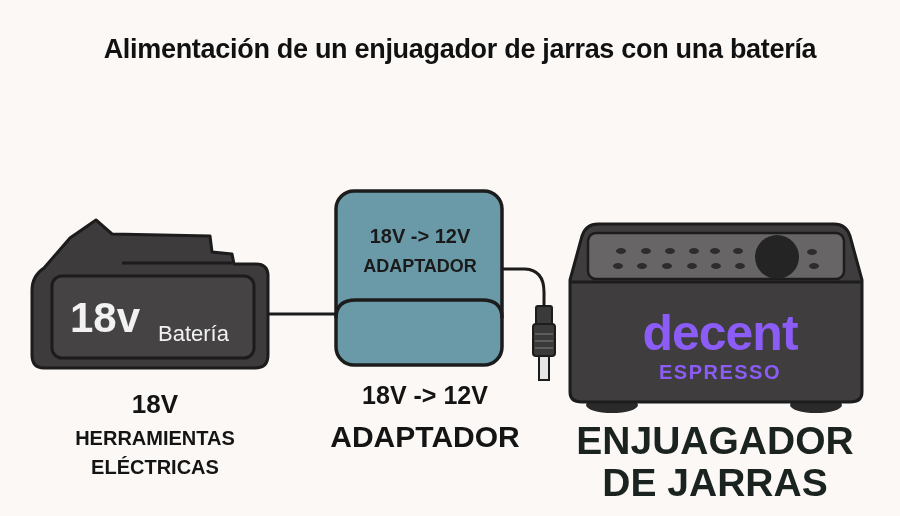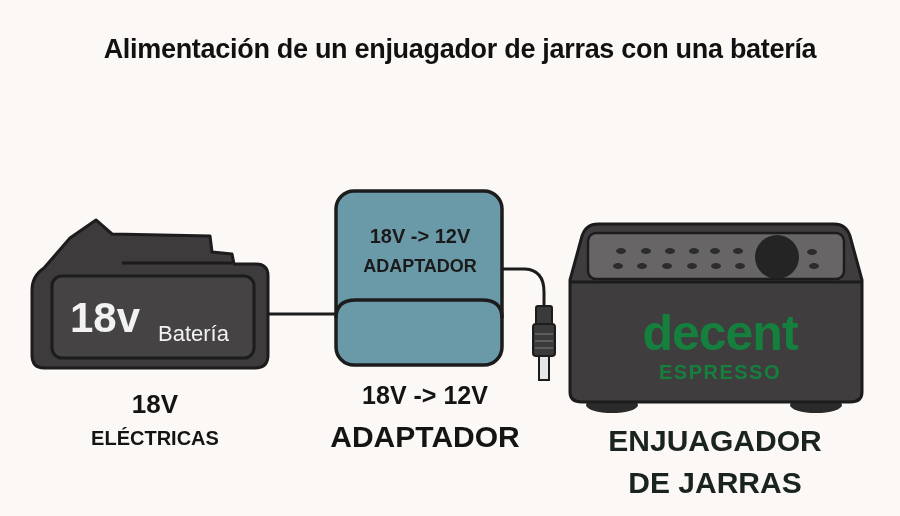--- a/index.html
+++ b/index.html
@@ -4,28 +4,28 @@
 <style>
   html,body{margin:0;padding:0;}
   body{width:900px;height:516px;background:#fbf8f6;position:relative;overflow:hidden;font-family:"Liberation Sans","DejaVu Sans",sans-serif;}
   .title{position:absolute;left:0;top:34px;width:900px;text-align:center;font-size:27px;font-weight:bold;color:#111;letter-spacing:-0.3px;padding-left:10px;}
   svg.scene{position:absolute;left:0;top:0;}
   .label{position:absolute;text-align:center;font-weight:bold;color:#141414;}
   .bat-v{left:60px;top:389px;width:190px;font-size:26px;}
   .bat-desc{left:40px;top:424px;width:230px;font-size:20px;line-height:29px;}
   .ad-v{left:320px;top:381px;width:210px;font-size:25px;}
   .ad-name{left:310px;top:420px;width:230px;font-size:30px;}
-  .rin{left:570px;top:420px;width:290px;font-size:30px;line-height:42px;color:#1a2320;}
+  .rin{left:570px;top:420px;width:290px;font-size:39px;line-height:42px;color:#1a2320;}
   .bat-text{position:absolute;color:#f2f2f2;}
   .bat-18{left:70px;top:294px;font-size:42px;font-weight:bold;}
   .bat-word{left:158px;top:321px;font-size:22px;}
   .ad-in{position:absolute;text-align:center;color:#1a1a1a;font-weight:bold;}
   .ad-in1{left:337px;top:225px;width:166px;font-size:20px;}
   .ad-in2{left:337px;top:256px;width:166px;font-size:18px;}
-  .logo{position:absolute;left:600px;top:306px;width:240px;text-align:center;color:#15803d;font-weight:bold;}
+  .logo{position:absolute;left:600px;top:306px;width:240px;text-align:center;color:#8b5cf6;font-weight:bold;}
   .logo1{font-size:50px;letter-spacing:-1px;line-height:54px;}
   .logo2{font-size:20px;letter-spacing:1.5px;line-height:24px;text-align:center;}
 </style>
 </head>
 <body>
 
 <div class="title">Alimentación de un enjuagador de jarras con una batería</div>
 
 <svg class="scene" width="900" height="516" viewBox="0 0 900 516">
 
@@ -82,20 +82,21 @@
 <div class="ad-in ad-in1">18V -&gt; 12V</div>
 <div class="ad-in ad-in2">ADAPTADOR</div>
 
 <div class="logo">
   <div class="logo1">decent</div>
   <div class="logo2">ESPRESSO</div>
 </div>
 
 <div class="label bat-v">18V</div>
 <div class="label bat-desc">
+  <div>HERRAMIENTAS</div>
   <div>ELÉCTRICAS</div>
 </div>
 
 <div class="label ad-v">18V -&gt; 12V</div>
 <div class="label ad-name">ADAPTADOR</div>
 
 <div class="label rin">
   <div>ENJUAGADOR</div>
   <div>DE JARRAS</div>
 </div>

